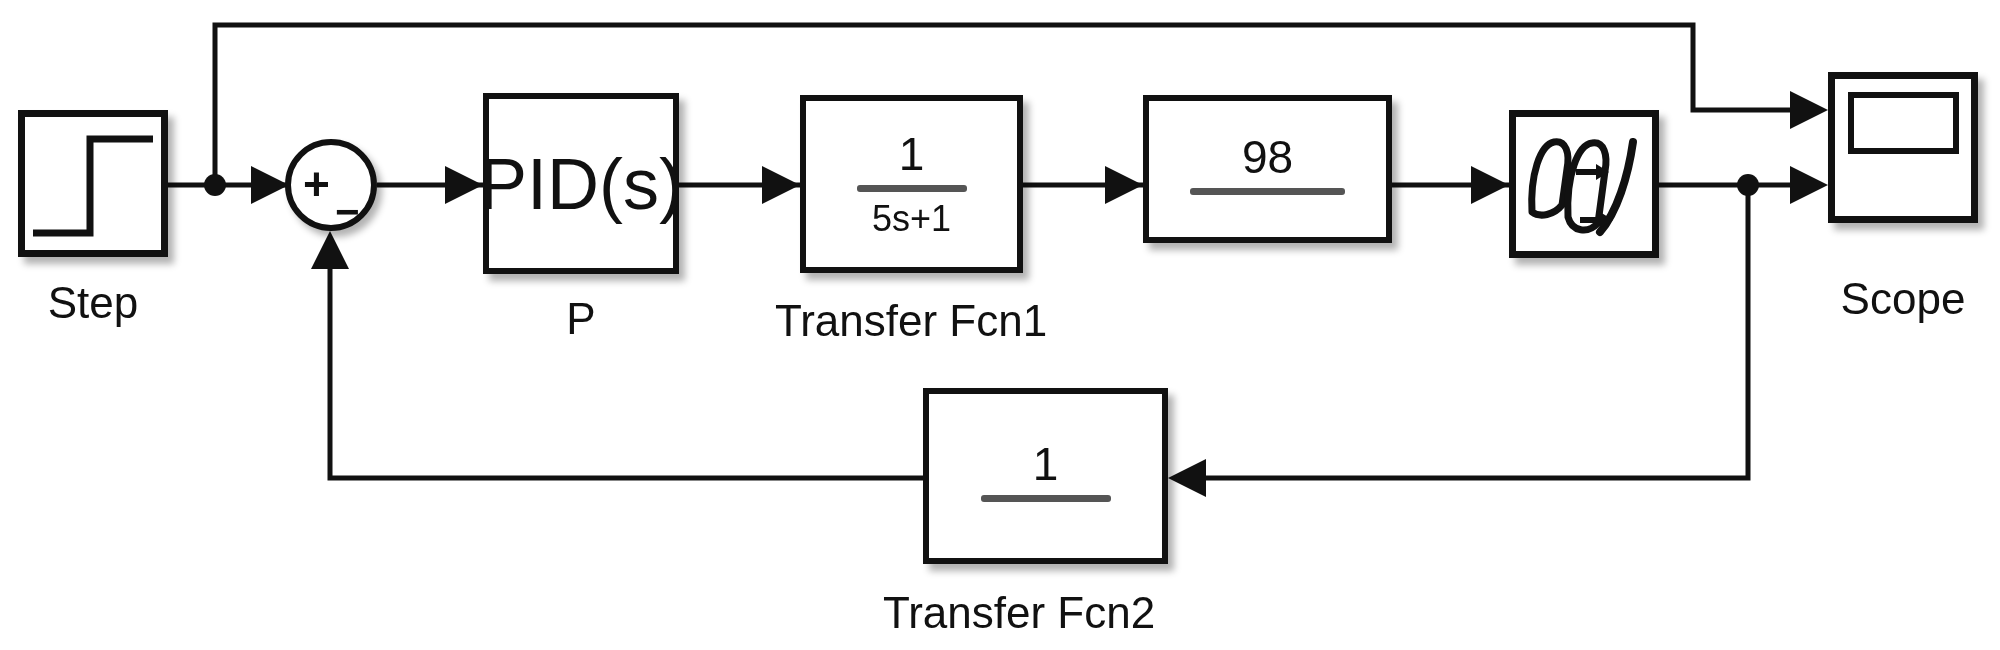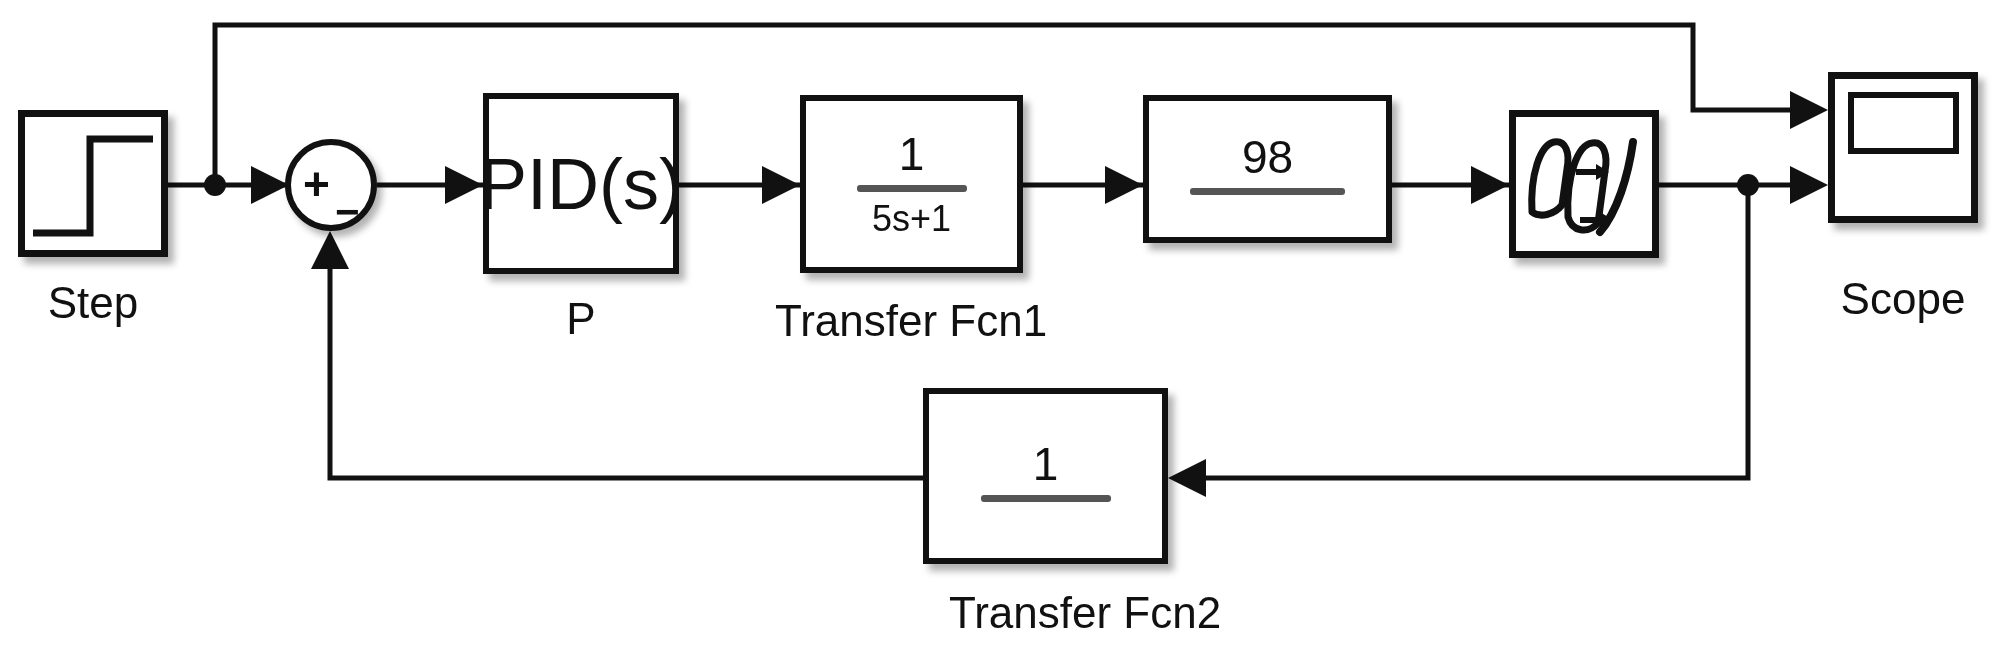--- a/index.html
+++ b/index.html
@@ -158,15 +158,15 @@
     <span class="scope-screen"></span>
   </div>
   <div class="blk-label" style="left:1903px;top:252px;margin-top:16px;">Scope</div>
 
   <div class="block" style="left:923px;top:388px;width:245px;height:176px;">
     <div class="fraction">
       <span class="num">1</span>
       <span class="bar" style="width:130px;"></span>
     </div>
   </div>
-  <div class="blk-label" style="left:1085px;top:582px;">Transfer Fcn2</div>
+  <div class="blk-label" style="left:1019px;top:582px;">Transfer Fcn2</div>
 
 </div>
 
 </body></html>

